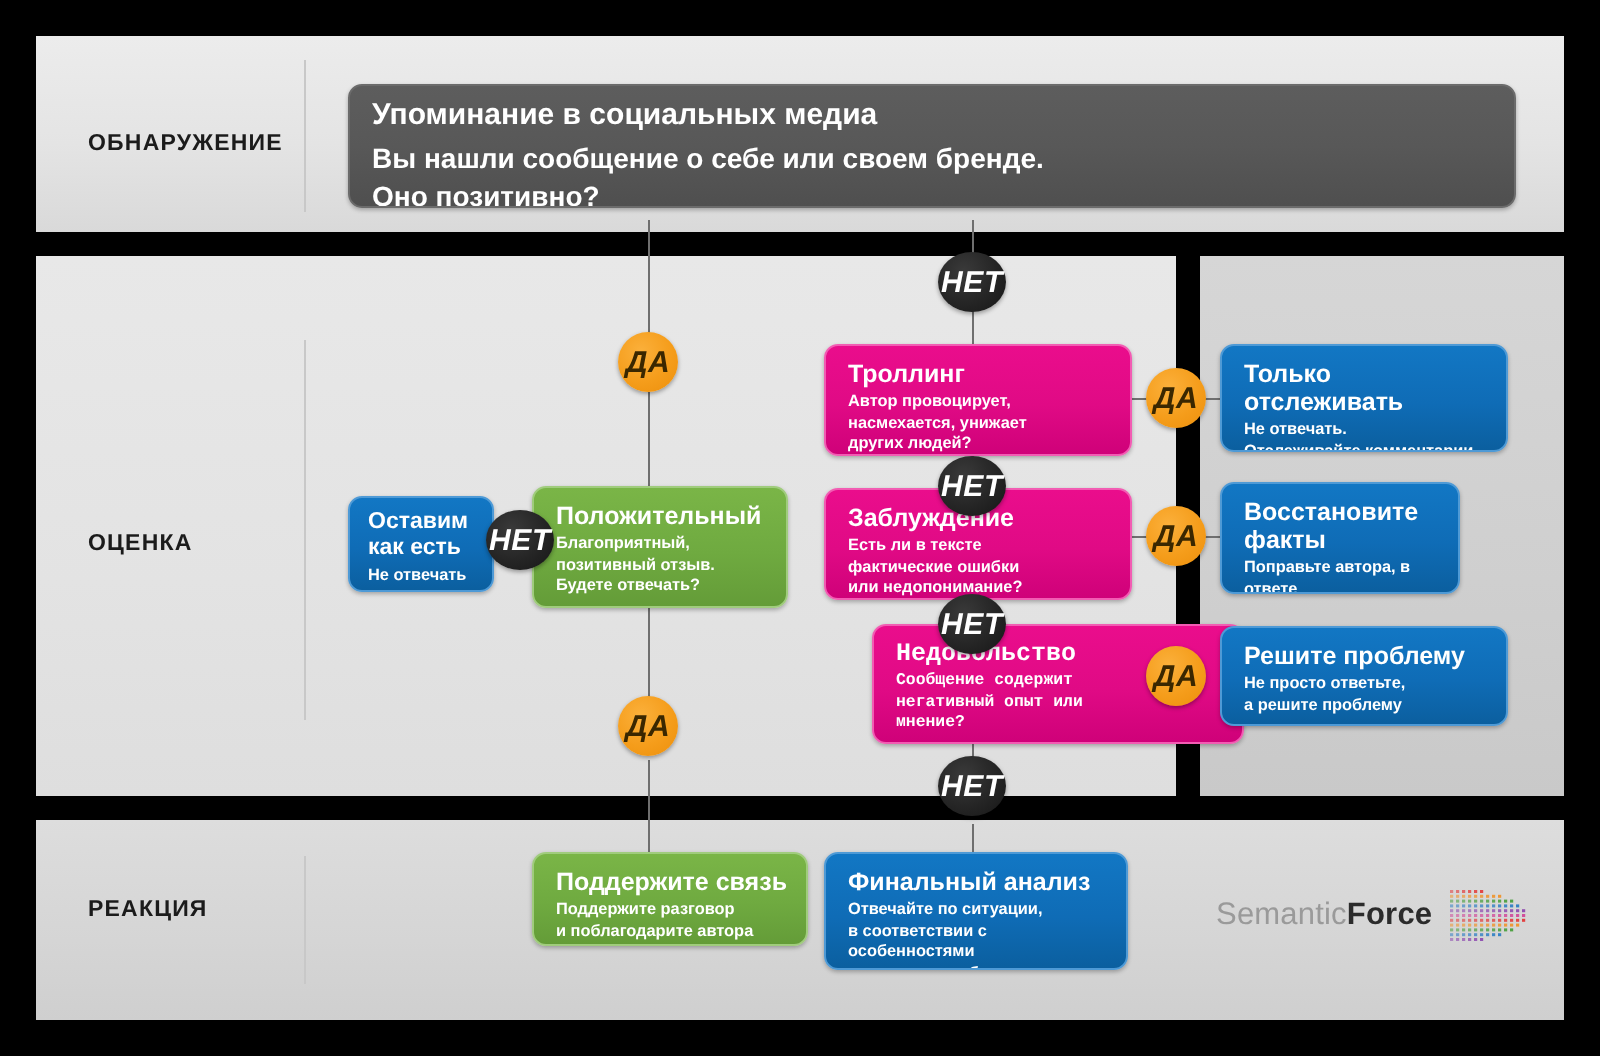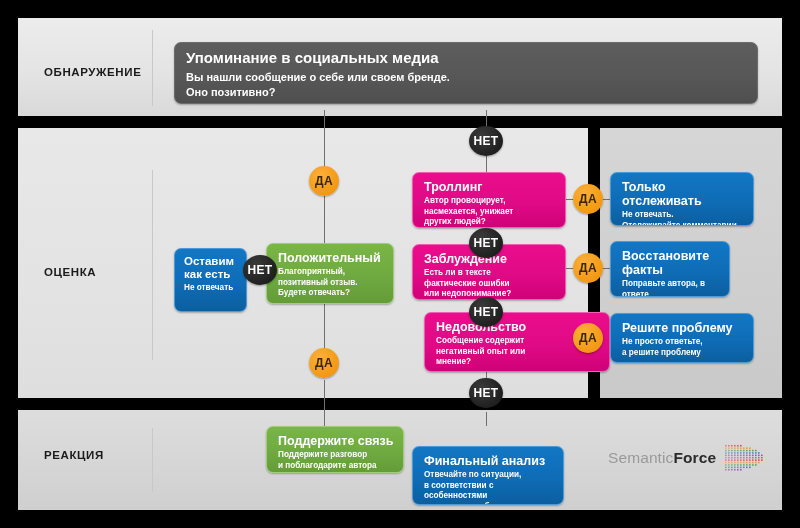--- a/index.html
+++ b/index.html
@@ -92,21 +92,21 @@
     line-height: 1.30;
     display: block;
     white-space: pre-line;
   }
 
   .card.grey {
     background: linear-gradient(180deg,#5d5d5d 0%, #585858 50%, #4f4f4f 100%);
     border: 1px solid #6b6b6b;
   }
   .card.grey .c-title { font-size: 15px; margin-bottom: 3px;}
-  .card.grey .c-body  { font-size: 11px; line-height: 1.34;}
+  .card.grey .c-body  { font-size: 14px; line-height: 1.34;}
 
   .card.blue {
     background: linear-gradient(180deg,#1277c4 0%, #0f6cb6 55%, #0b5f9f 100%);
     border: 1px solid #4e9ad6;
   }
   .card.green {
     background: linear-gradient(180deg,#7ab547 0%, #6faa40 55%, #649c38 100%);
     border: 1px solid #a0cc7d;
   }
   .card.pink {
@@ -114,24 +114,25 @@
     border: 1px solid #f25cb3;
   }
 
   
   .node {
     position: absolute;
     border-radius: 50%;
     display: flex;
     align-items: center;
     justify-content: center;
-    font-size: 12px;
+    font-size: 15px;
     font-weight: bold;
     letter-spacing: .3px;
     box-shadow: 0 1px 2px rgba(0,0,0,.35);
+    font-style: italic;
   }
   .node.yes {
     background: radial-gradient(circle at 38% 32%, #fbb03b 0%, #f59d1b 55%, #ec8f0c 100%);
     color: #3a2700;
     width: 30px; height: 30px;
   }
   .node.no {
     background: radial-gradient(circle at 38% 32%, #3a3a3a 0%, #252525 55%, #161616 100%);
     color: #ffffff;
     width: 34px; height: 30px;
@@ -200,21 +201,21 @@
   <div class="hline" style="left:596px; top:268px; width:14px;"></div>
   <div class="hline" style="left:566px; top:338px; width:12px;"></div>
   <div class="hline" style="left:596px; top:338px; width:14px;"></div>
 
   <div class="card grey" id="card-mention" style="left:174px; top:42px; width:584px; height:62px;">
     <span class="c-title">Упоминание в социальных медиа</span>
     <span class="c-body">Вы нашли сообщение о себе или своем бренде.
 Оно позитивно?</span>
   </div>
 
-  <div class="card blue" id="card-leave-as-is" style="left:174px; top:248px; width:73px; height:64px; padding:6px 6px 6px 9px;">
+  <div class="card blue" id="card-leave-as-is" style="left:174px; top:248px; width:73px; height:48px; padding:6px 6px 6px 9px;">
     <span class="c-title" style="font-size:11.5px; white-space:pre-line;">Оставим
 как есть</span>
     <span class="c-body">Не отвечать</span>
   </div>
 
   <div class="card green" id="card-positive" style="left:266px; top:243px; width:128px; height:61px;">
     <span class="c-title">Положительный</span>
     <span class="c-body">Благоприятный,
 позитивный отзыв.
 Будете отвечать?</span>
@@ -227,21 +228,21 @@
 других людей?</span>
   </div>
 
   <div class="card pink" id="card-misconception" style="left:412px; top:244px; width:154px; height:56px;">
     <span class="c-title">Заблуждение</span>
     <span class="c-body">Есть ли в тексте
 фактические ошибки
 или недопонимание?</span>
   </div>
 
-  <div class="card pink" id="card-dissatisfaction" style="left:424px; top:312px; width:186px; height:60px;">
+  <div class="card pink" id="card-dissatisfaction" style="left:436px; top:312px; width:186px; height:60px;font-family:Liberation Mono, monospace;">
     <span class="c-title">Недовольство</span>
     <span class="c-body">Сообщение содержит
 негативный опыт или
 мнение?</span>
   </div>
 
   <div class="card blue" id="card-monitor-only" style="left:610px; top:172px; width:144px; height:54px;">
     <span class="c-title">Только отслеживать</span>
     <span class="c-body">Не отвечать.
 Отслеживайте комментарии
@@ -260,21 +261,21 @@
     <span class="c-body">Не просто ответьте,
 а решите проблему</span>
   </div>
 
   <div class="card green" id="card-keep-in-touch" style="left:266px; top:426px; width:138px; height:47px;">
     <span class="c-title">Поддержите связь</span>
     <span class="c-body">Поддержите разговор
 и поблагодарите автора</span>
   </div>
 
-  <div class="card blue" id="card-final-analysis" style="left:412px; top:426px; width:152px; height:59px;margin-top:20px;">
+  <div class="card blue" id="card-final-analysis" style="left:412px; top:426px; width:152px; height:59px;">
     <span class="c-title">Финальный анализ</span>
     <span class="c-body">Отвечайте по ситуации,
 в соответствии с особенностями
 площадки, проблему сообщения
 и т.п.</span>
   </div>
 
   <div class="node no" style="left:469px; top:126px;">НЕТ</div>
 
   <div class="node yes" style="left:309px; top:166px;">ДА</div>

